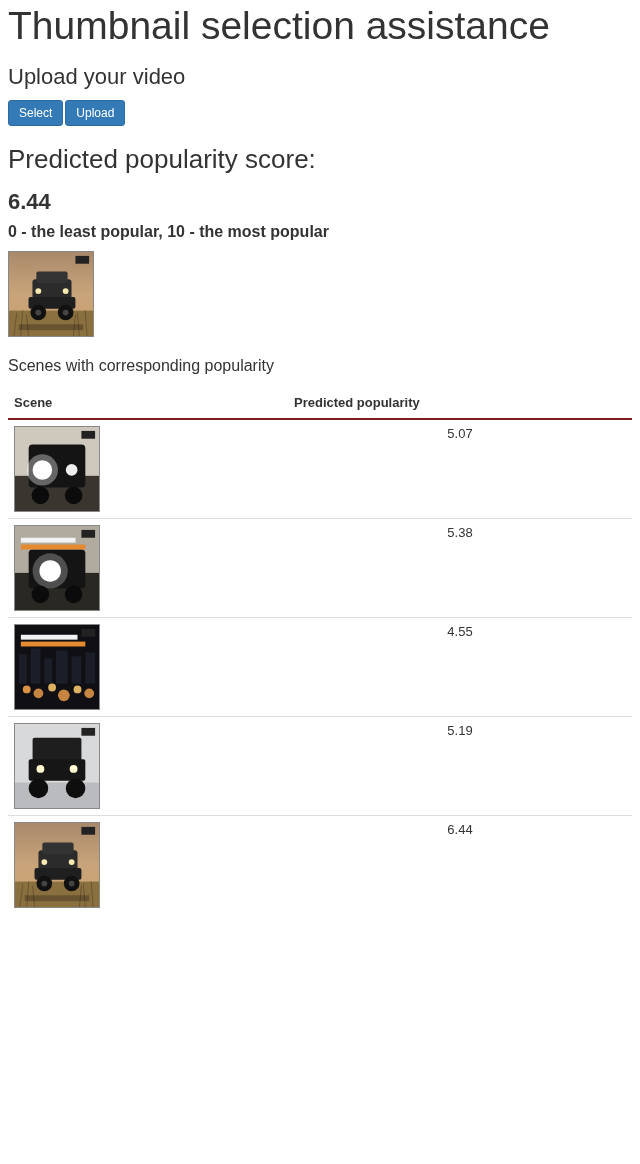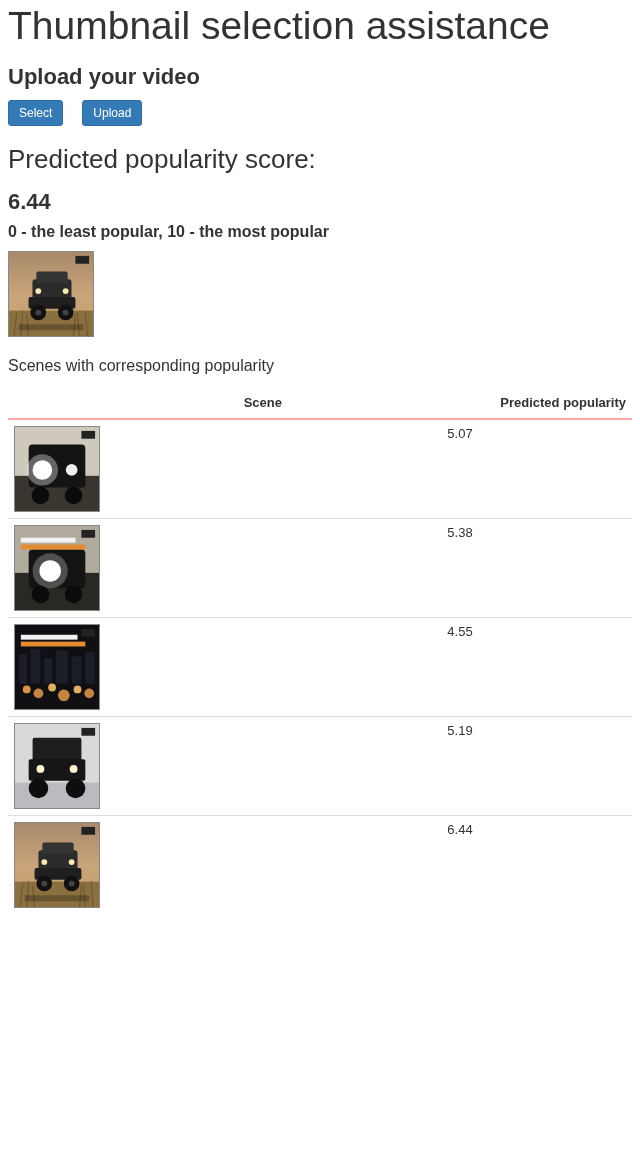--- a/index.html
+++ b/index.html
@@ -15,21 +15,21 @@
     }
     h1 {
       font-size: 39px;
       font-weight: 500;
       margin-top: 4px;
       margin-bottom: 16px;
       color: #333;
     }
     h2 {
       font-size: 22px;
-      font-weight: 700;
+      font-weight: 400;
       margin-bottom: 10px;
       color: #333;
     }
     .h-predict {
       font-size: 26px;
       font-weight: 500;
       margin-top: 18px;
       margin-bottom: 14px;
     }
     .score {
@@ -37,21 +37,21 @@
       font-weight: 700;
       margin-bottom: 8px;
     }
     .hint {
       font-size: 16px;
       font-weight: 700;
       margin-bottom: 10px;
     }
     .btn-row {
       display: flex;
-      gap: 19px;
+      gap: 2px;
       margin-bottom: 2px;
     }
     .btn {
       background: #337ab7;
       border: 1px solid #2e6da4;
       color: #fff;
       padding: 5px 10px;
       font-size: 12px;
       border-radius: 3px;
       cursor: pointer;
@@ -64,25 +64,25 @@
     .h-scenes {
       font-size: 16px;
       font-weight: 500;
       margin-bottom: 12px;
     }
     table {
       width: 100%;
       border-collapse: collapse;
     }
     thead th {
-      text-align: right;
+      text-align: left;
       font-size: 13px;
       font-weight: 700;
       padding: 8px 6px 8px 6px;
-      border-bottom: 2px solid #fca5a5;
+      border-bottom: 2px solid #7f1d1d;
       color: #333;
     }
     thead th:first-child {
       width: 280px;
     }
     tbody td {
       padding: 6px;
       border-top: 1px solid #ddd;
       vertical-align: top;
       font-size: 13px;

